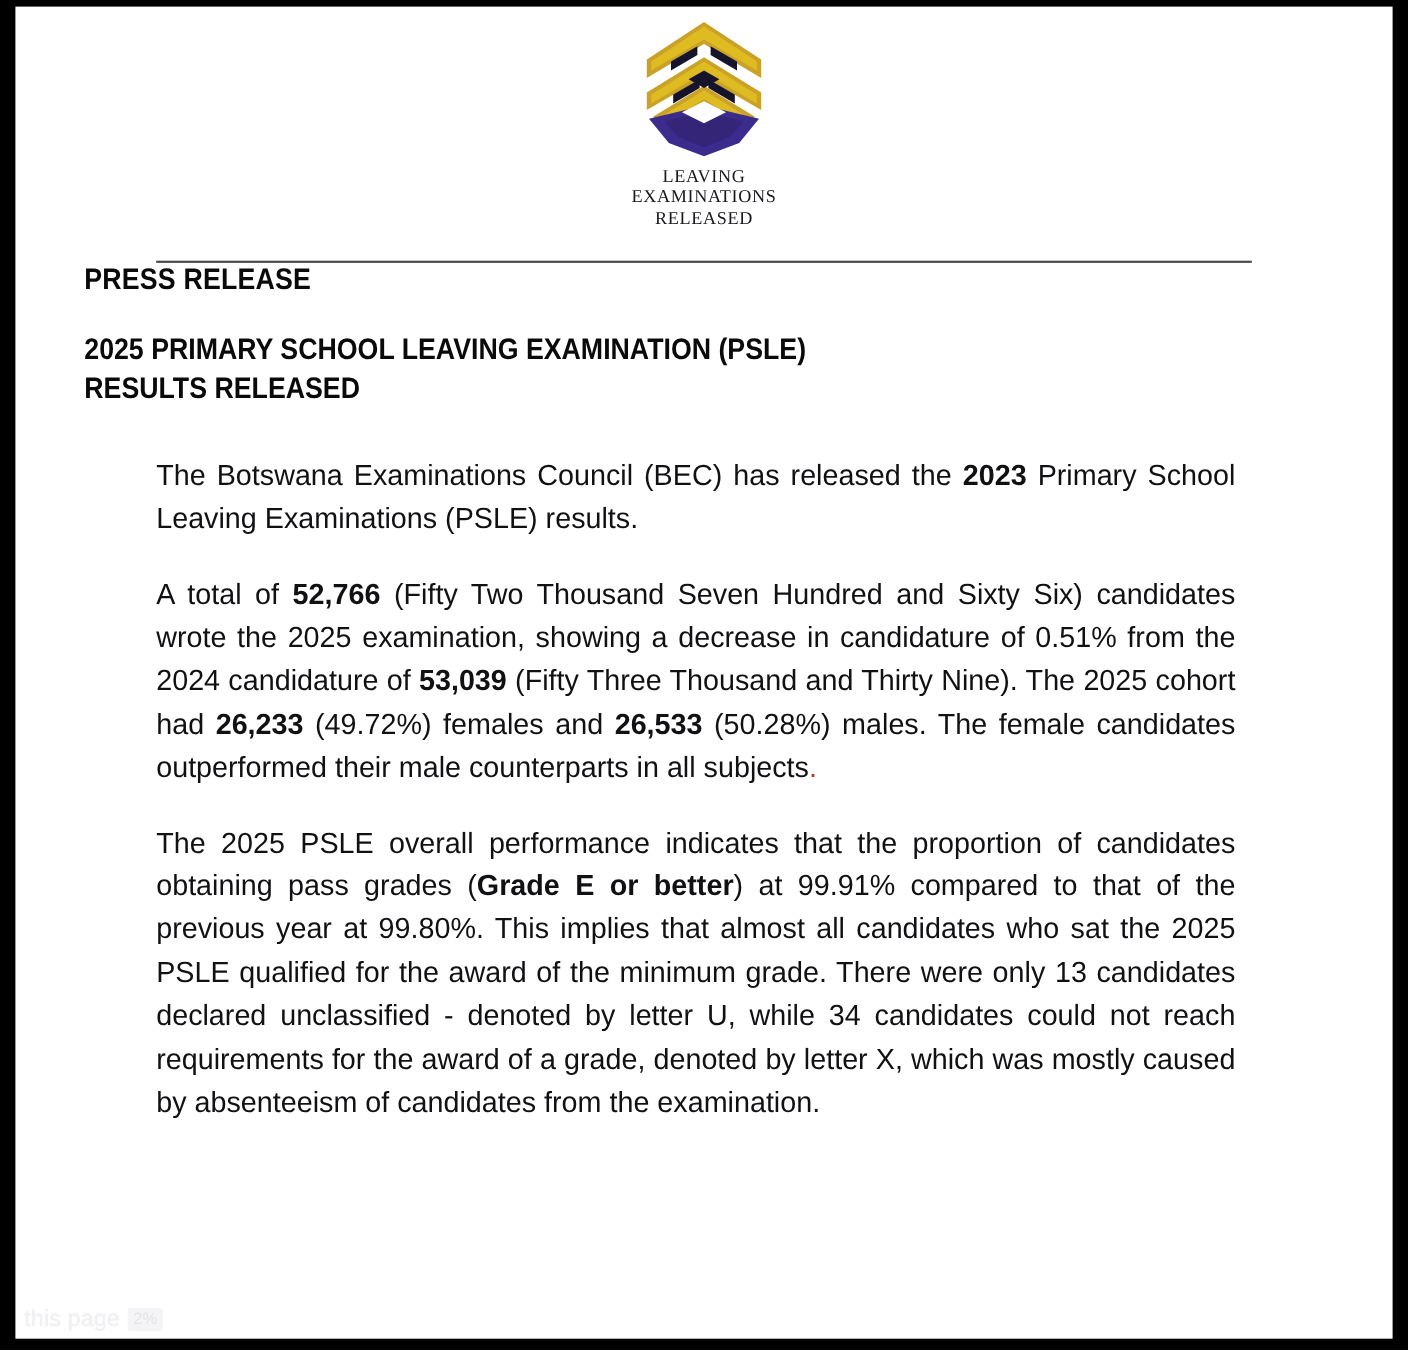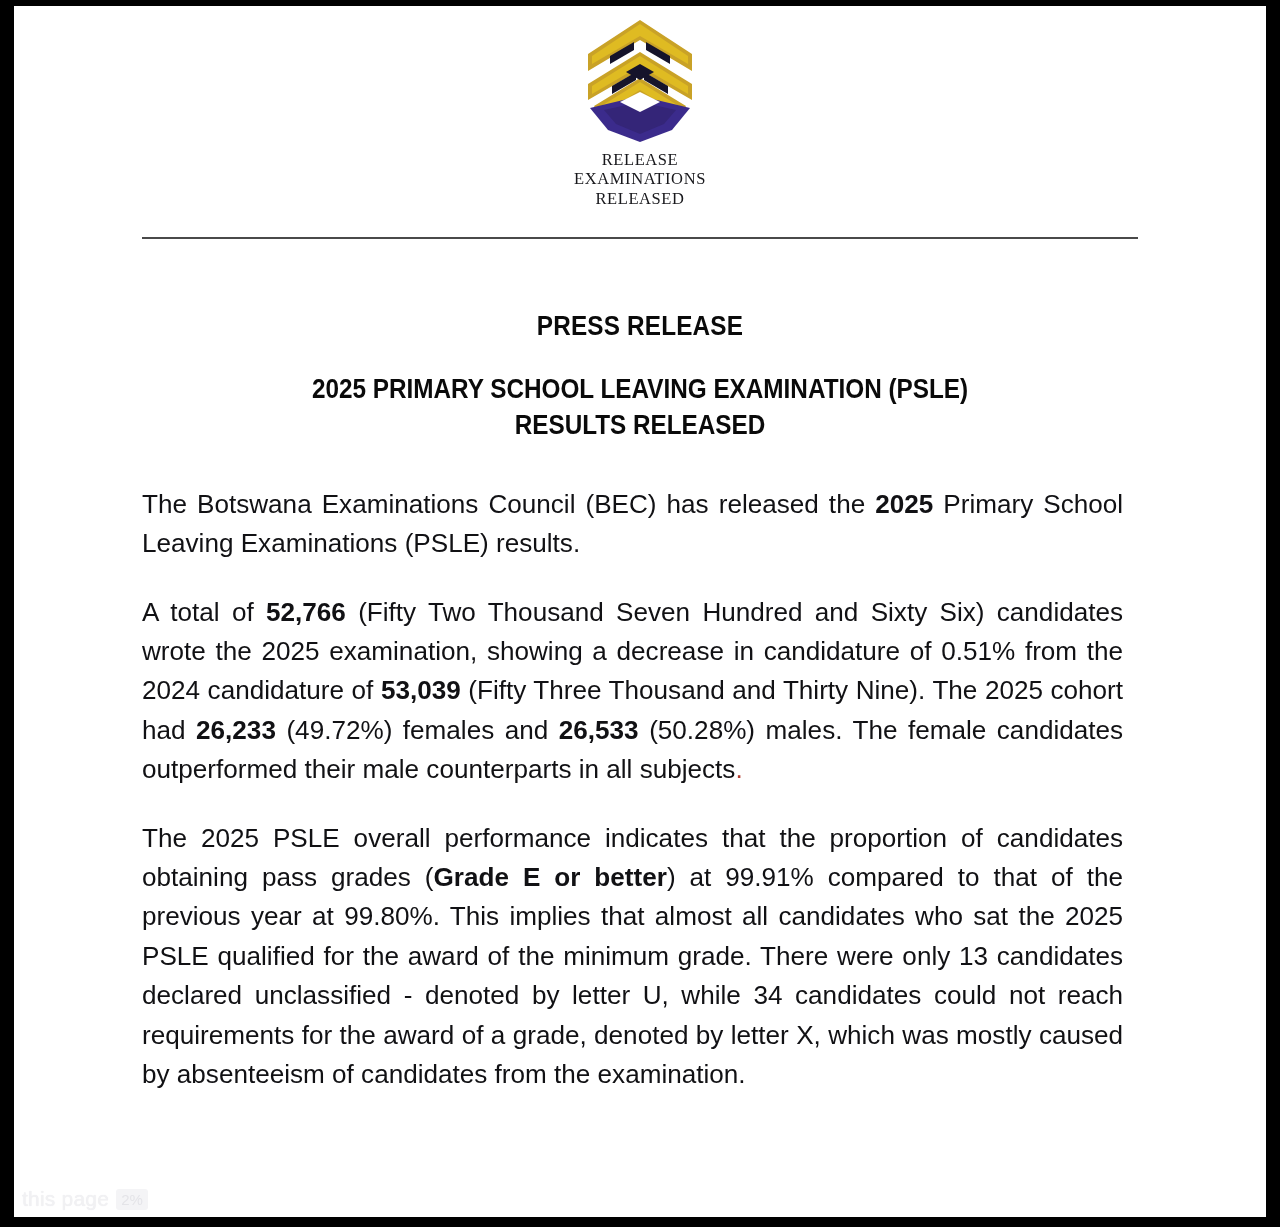--- a/index.html
+++ b/index.html
@@ -60,22 +60,20 @@
 
   .rule {
     margin: 29px auto 0 auto;
     width: 996px;
     height: 2px;
     background: #4a4a4a;
   }
 
   
   .headings {
-    margin-top: 72px;
-    text-align: center;
   }
   .press-release {
     font-size: 27px;
     font-weight: bold;
     letter-spacing: 0.2px;
     color: #0a0a0a;
     transform: scaleX(0.9);
   }
   .doc-title {
     margin-top: 30px;
@@ -161,39 +159,39 @@
         <path d="M92 72 L68 58 L68 66 L92 80 Z" fill="#16142b"></path>
         <path d="M50 58 L64 50 L78 58 L64 66 Z" fill="#16142b"></path>
         <path d="M52 88 L64 81 L76 88 L64 95 Z" fill="#16142b"></path>
 
         <path d="M64 82 L114 94 L96 116 L64 128 L32 116 L14 94 Z" fill="#3B2B8C"></path>
         <path d="M64 88 L100 96 L88 110 L64 120 L40 110 L28 96 Z" fill="#342578"></path>
         <path d="M64 78 L84 88 L64 98 L44 88 Z" fill="#ffffff"></path>
       </svg>
 
       <div class="org-name">
-        <span>RELEASE</span>
+        <span>LEAVING</span>
         <span>EXAMINATIONS</span>
         <span>RELEASED</span>
       </div>
 
       <div class="rule"></div>
     </div>
 
     <div class="headings">
       <div class="press-release">PRESS RELEASE</div>
       <div class="doc-title">
         <span>2025 PRIMARY SCHOOL LEAVING EXAMINATION (PSLE)</span>
         <span>RESULTS RELEASED</span>
       </div>
     </div>
 
     <div class="body-copy">
 
-      <p><span>The Botswana Examinations Council (BEC) has released the </span><b>2025</b><span> Primary School Leaving Examinations (PSLE) results.</span></p>
+      <p><span>The Botswana Examinations Council (BEC) has released the </span><b>2023</b><span> Primary School Leaving Examinations (PSLE) results.</span></p>
 
       <p><span>A total of </span><b>52,766</b><span> (Fifty Two Thousand Seven Hundred and Sixty Six) candidates wrote the 2025 examination, showing a decrease in candidature of 0.51% from the 2024 candidature of </span><b>53,039</b><span> (Fifty Three Thousand and Thirty Nine).  The 2025 cohort had </span><b>26,233</b><span> (49.72%) females and </span><b>26,533</b><span> (50.28%) males.   The female candidates outperformed their male counterparts in all subjects</span><span class="red-dot">.</span></p>
 
       <p><span>The 2025 PSLE overall performance indicates that the proportion of candidates obtaining pass grades (</span><b>Grade E or better</b><span>) at 99.91% compared to that of the previous year at 99.80%.  This implies that almost all candidates who sat the 2025 PSLE qualified for the award of the minimum grade. There were only 13 candidates declared unclassified - denoted by letter U, while 34 candidates could not reach requirements for the award of a grade, denoted by letter X, which was mostly caused by absenteeism of candidates from the examination.</span></p>
 
     </div>
 
     <div class="overlay-remnant">
       <span class="ghost-text">this page</span>
       <span class="ghost-badge">2%</span>

